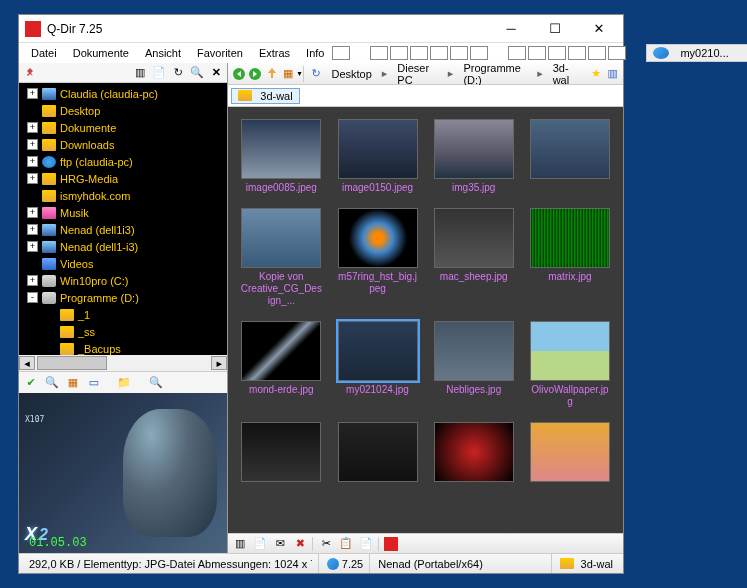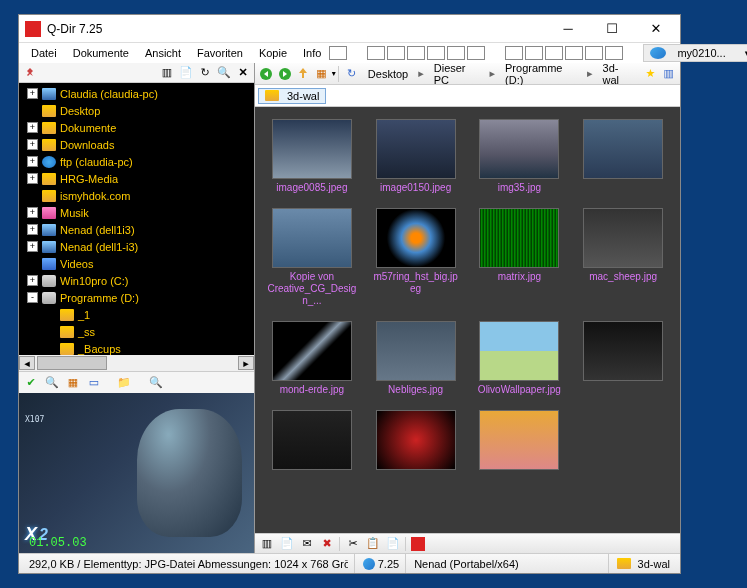--- a/index.html
+++ b/index.html
@@ -1,17 +1,17 @@
 <!DOCTYPE html>
 <html><head>
 <meta charset="utf-8">
 <style>
 *{box-sizing:border-box;margin:0;padding:0;font-family:"Segoe UI",Tahoma,sans-serif;font-size:11px}
 body{background:#0a3d7a;width:747px;height:588px;overflow:hidden}
-.window{position:absolute;left:18px;top:14px;width:663px;height:560px;background:#fff;border:1px solid #888;display:flex;flex-direction:column}
+.window{position:absolute;left:18px;top:14px;width:606px;height:560px;background:#fff;border:1px solid #888;display:flex;flex-direction:column}
 .titlebar{height:28px;background:#fff;display:flex;align-items:center;padding:0 2px;border-bottom:1px solid #ddd}
 .titlebar .ico{width:16px;height:16px;background:#d22;margin:0 6px 0 4px}
 .titlebar .ttl{flex:1;font-size:12px}
 .winbtns{display:flex}
 .winbtn{width:44px;height:26px;display:flex;align-items:center;justify-content:center;font-size:13px;font-family:sans-serif}
 .menubar{height:20px;display:flex;align-items:center;padding:0 4px;gap:0}
 .menubar span{padding:2px 8px}
 .menubar .spacer{flex:1}
 .mbicons{display:flex;gap:2px;align-items:center}
 .mbi{width:16px;height:14px;border:1px solid #888;background:#fff;display:inline-flex}
@@ -73,21 +73,21 @@
       <div class="winbtn">☐</div>
       <div class="winbtn">✕</div>
     </div>
   </div>
 
   <div class="menubar">
     <span>Datei</span>
     <span>Dokumente</span>
     <span>Ansicht</span>
     <span>Favoriten</span>
-    <span>Kopie</span>
+    <span>Extras</span>
     <span>Info</span>
     <div class="spacer"></div>
     <div class="mbicons">
       <span class="mbi"></span>
       <span style="width:3px"></span>
       <span class="mbi half"></span>
       <span class="mbi"></span>
       <span class="mbi half"></span>
       <span class="mbi"></span>
       <span class="mbi half"></span>
@@ -301,30 +301,34 @@
           </div>
           <div class="thumb-item">
             <div class="timg" style="background: linear-gradient(rgb(106, 138, 170), rgb(58, 90, 122));"></div>
             <div class="tlbl">Kopie von Creative_CG_Design_...</div>
           </div>
           <div class="thumb-item">
             <div class="timg" style="background: radial-gradient(circle, rgb(255, 136, 0) 10%, rgb(68, 136, 204) 30%, rgb(0, 0, 0) 60%);"></div>
             <div class="tlbl">m57ring_hst_big.jpeg</div>
           </div>
           <div class="thumb-item">
+            <div class="timg" style="background: linear-gradient(rgb(51, 51, 51), rgb(85, 85, 85));"></div>
+            <div class="tlbl">mac_sheep.jpg</div>
+          </div>
+          <div class="thumb-item">
             <div class="timg" style="background: repeating-linear-gradient(90deg, rgb(0, 34, 0), rgb(0, 170, 0) 2px, rgb(0, 34, 0) 3px);"></div>
             <div class="tlbl">matrix.jpg</div>
           </div>
           <div class="thumb-item">
-            <div class="timg" style="background: linear-gradient(rgb(51, 51, 51), rgb(85, 85, 85));"></div>
-            <div class="tlbl">mac_sheep.jpg</div>
-          </div>
-          <div class="thumb-item">
             <div class="timg" style="background: linear-gradient(135deg, rgb(0, 0, 0) 40%, rgb(136, 153, 170) 50%, rgb(0, 0, 0) 60%);"></div>
             <div class="tlbl">mond-erde.jpg</div>
+          </div>
+          <div class="thumb-item sel">
+            <div class="timg" style="background: linear-gradient(rgb(42, 59, 85), rgb(26, 40, 56));"></div>
+            <div class="tlbl">my021024.jpg</div>
           </div>
           <div class="thumb-item">
             <div class="timg" style="background: linear-gradient(rgb(68, 85, 102), rgb(102, 119, 136));"></div>
             <div class="tlbl">Nebliges.jpg</div>
           </div>
           <div class="thumb-item">
             <div class="timg" style="background: linear-gradient(rgb(138, 198, 232) 50%, rgb(184, 216, 136) 50%);"></div>
             <div class="tlbl">OlivoWallpaper.jpg</div>
           </div>
           <div class="thumb-item">

